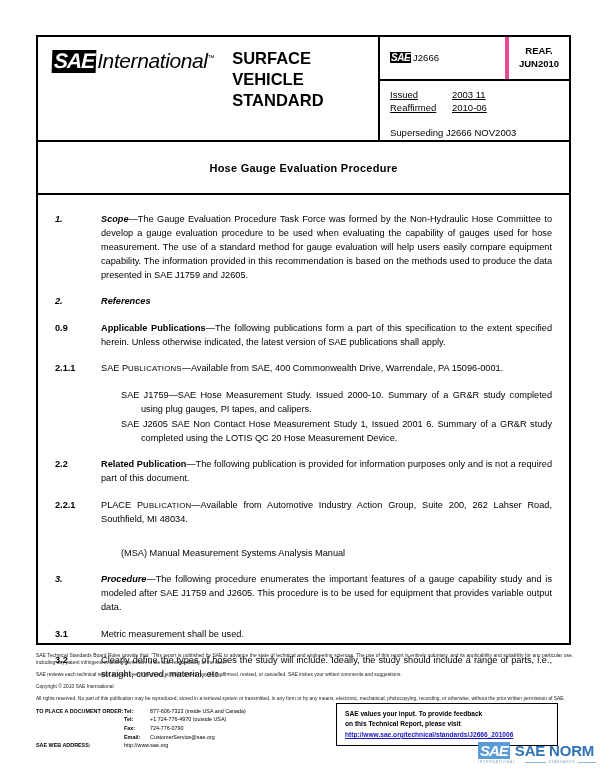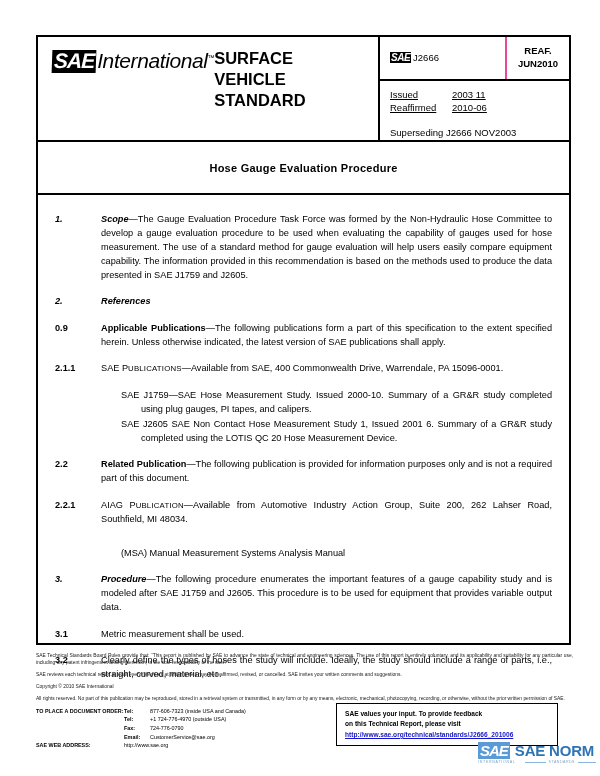--- a/index.html
+++ b/index.html
@@ -70,20 +70,21 @@
   .tm {
     font-size: 7px;
     vertical-align: super;
     font-style: normal;
   }
   .doc-kind {
     font-family: "Liberation Sans", sans-serif;
     font-weight: bold;
     font-size: 16.5px;
     line-height: 1.28;
+    margin-left: 18px;
     margin-top: 1px;
   }
   .doc-kind div { white-space: nowrap; }
 
   .header-right {
     flex: 1 1 auto;
     border-left: 2px solid #000;
     display: flex;
     flex-direction: column;
     box-sizing: border-box;
@@ -109,21 +110,21 @@
     background: #000;
     color: #fff;
     padding: 0 1px;
   }
   .jnum {
     font-size: 9.5px;
     margin-left: 2px;
   }
   .hr-reaf {
     flex: 0 0 64px;
-    border-left: 2px solid #ec4899;
+    border-left: 4px solid #ec4899;
     display: flex;
     flex-direction: column;
     align-items: center;
     justify-content: center;
     font-weight: bold;
     font-size: 9.5px;
     line-height: 1.35;
     box-sizing: border-box;
   }
   .hr-bottom {
@@ -378,21 +379,21 @@
       <div class="entry">SAE J2605   SAE Non Contact Hose Measurement Study 1, Issued 2001 6.  Summary of a GR&amp;R study completed using the LOTIS QC 20 Hose Measurement Device.</div>
     </div>
 
     <div class="clause">
       <div class="num">2.2</div>
       <div class="txt"><span class="lead">Related Publication</span><span>—The following publication is provided for information purposes only and is not a required part of this document.</span></div>
     </div>
 
     <div class="clause">
       <div class="num">2.2.1</div>
-      <div class="txt"><span>AIAG </span><span>P</span><span class="smallcaps">UBLICATION</span><span>—Available from Automotive Industry Action Group, Suite 200, 262 Lahser Road, Southfield, MI  48034.</span></div>
+      <div class="txt"><span>PLACE </span><span>P</span><span class="smallcaps">UBLICATION</span><span>—Available from Automotive Industry Action Group, Suite 200, 262 Lahser Road, Southfield, MI  48034.</span></div>
     </div>
 
     <div class="indent-block">
       <div class="plain">(MSA) Manual Measurement Systems Analysis Manual</div>
     </div>
 
     <div class="clause">
       <div class="num ital">3.</div>
       <div class="txt"><span class="lead ital">Procedure</span><span>—The following procedure enumerates the important features of a gauge capability study and is modeled after SAE J1759 and J2605.  This procedure is to be used for equipment that provides variable output data.</span></div>
     </div>

